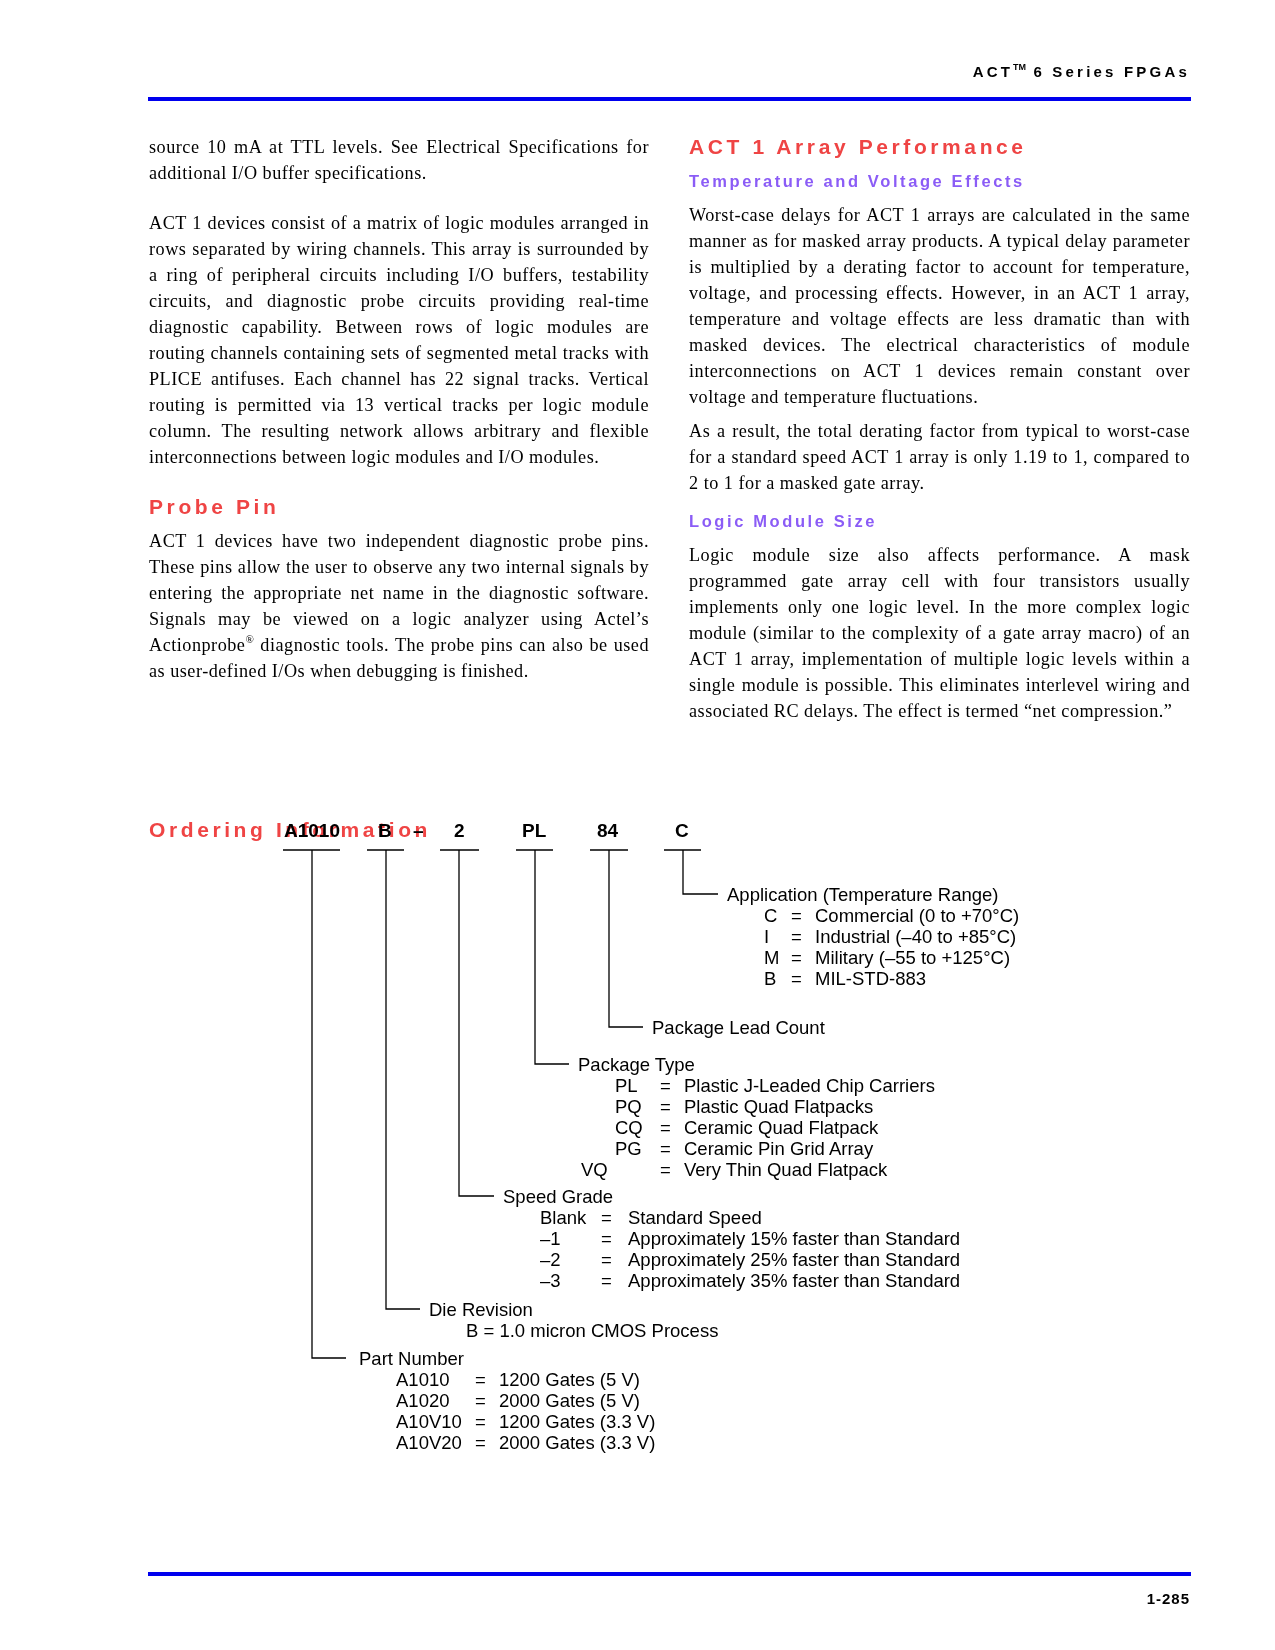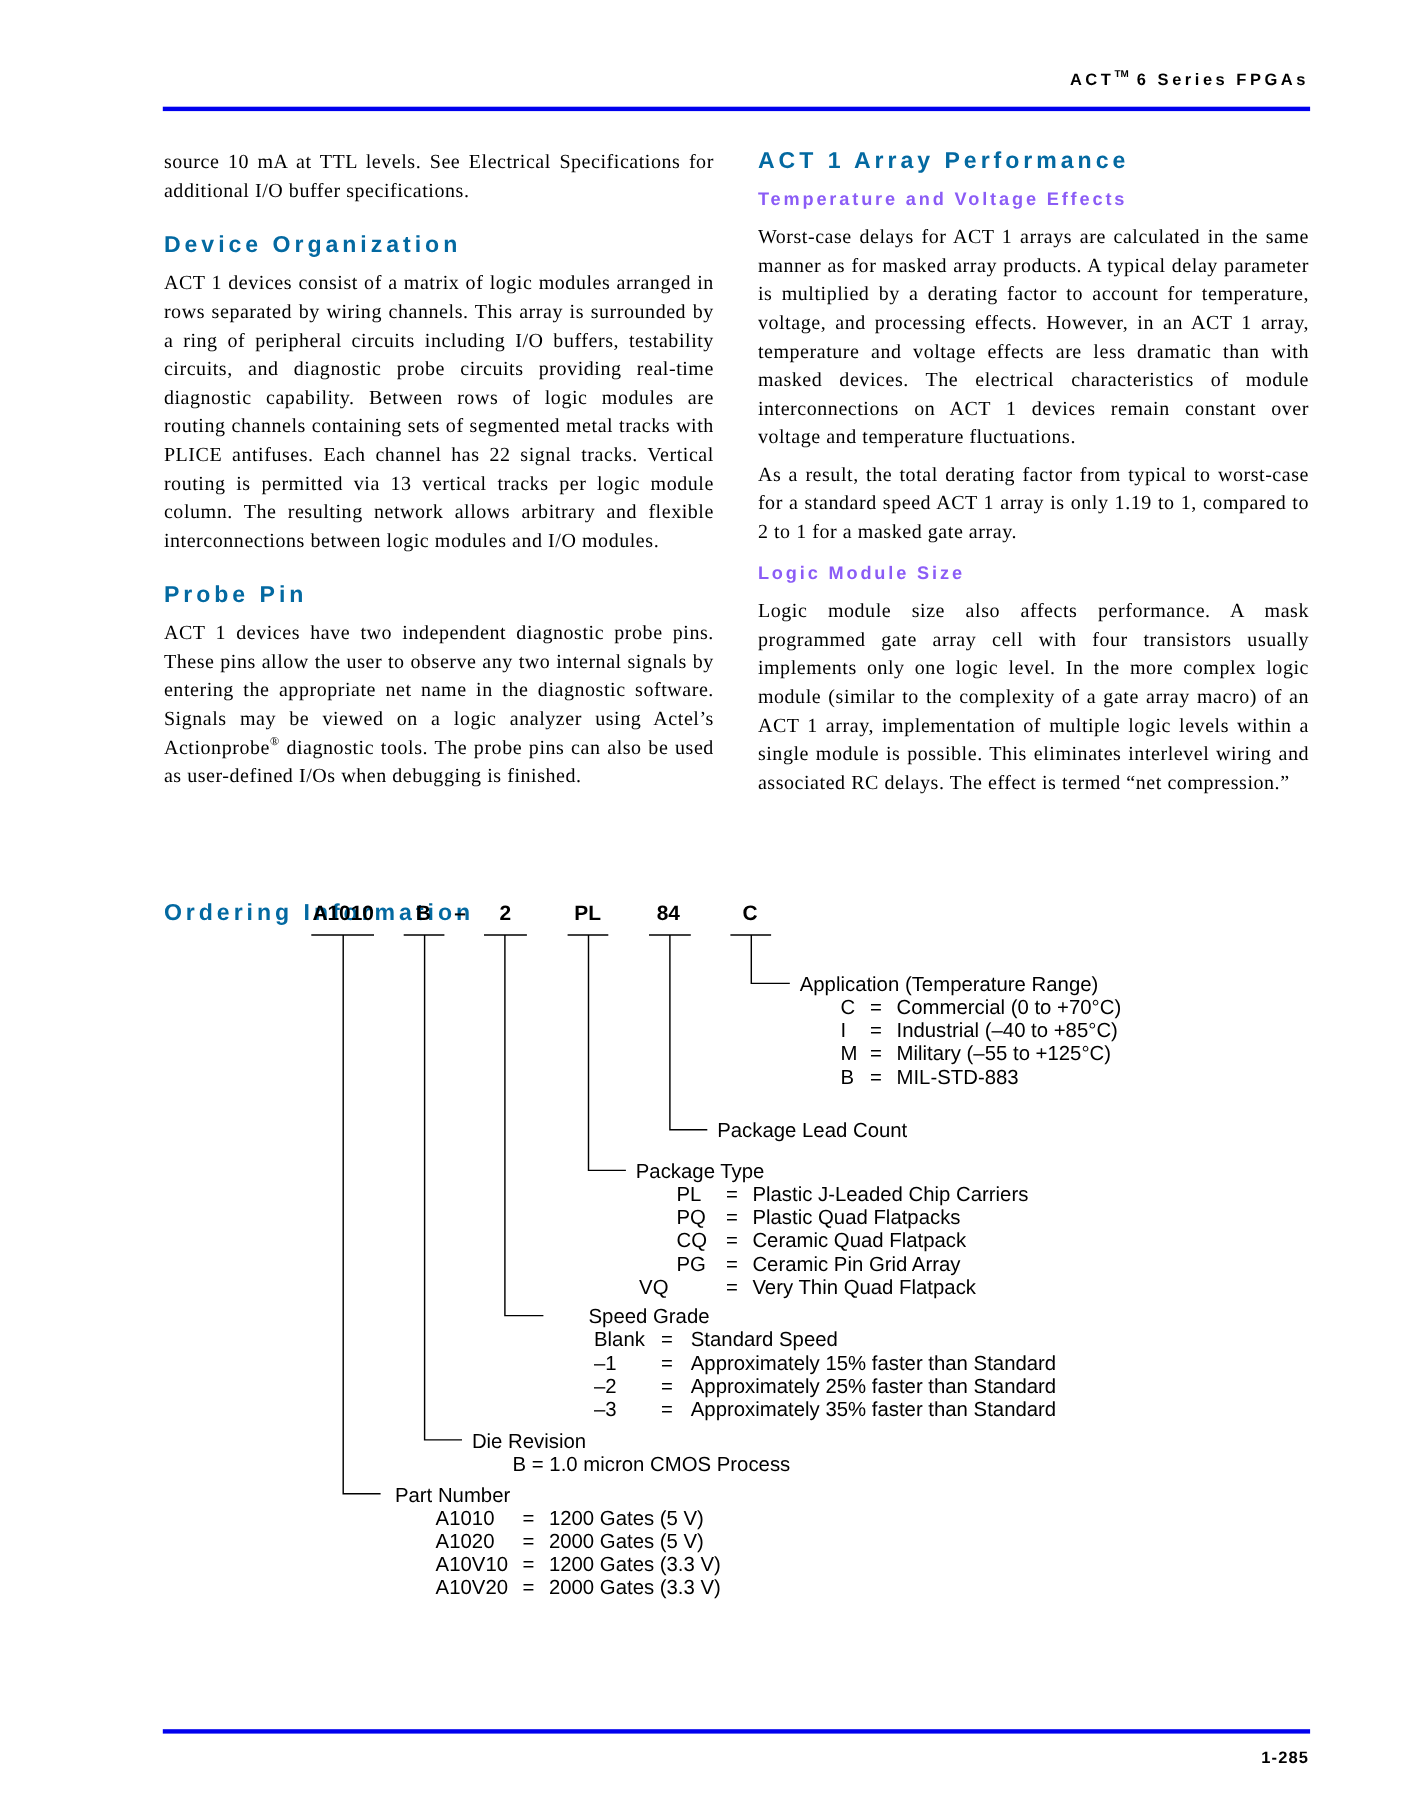--- a/index.html
+++ b/index.html
@@ -9,21 +9,21 @@
   .rule { position:absolute; left:148px; width:1043px; height:4px; background:#0000ee; }
   .rule.top { top:97px; }
   .rule.bottom { top:1572px; }
   .pagenum { position:absolute; right:85px; top:1590px; font-family:"Liberation Sans", sans-serif; font-weight:bold; font-size:15px; letter-spacing:1px; }
 
   .col { position:absolute; top:134px; font-family:"Liberation Serif", serif; font-size:18.2px; line-height:26px; letter-spacing:0.5px; }
   .col.left { left:149px; width:500px; }
   .col.right { left:689px; width:501px; }
   .col p { margin:0; text-align:justify; }
   .col p + p { margin-top:8px; }
-  h2 { font-family:"Liberation Sans", sans-serif; font-weight:bold; color:#0369a1; font-size:21px; letter-spacing:3.6px; margin:0; line-height:26px; }
+  h2 { font-family:"Liberation Sans", sans-serif; font-weight:bold; color:#ef4444; font-size:21px; letter-spacing:3.6px; margin:0; line-height:26px; }
   h3 { font-family:"Liberation Sans", sans-serif; font-weight:bold; color:#8b5cf6; font-size:16.5px; letter-spacing:2.6px; margin:0; line-height:22px; }
   sup.reg { font-size:11px; vertical-align:8px; line-height:0; }
 
   .left .sp1 { height:24px; }
   .left h2 { margin-bottom:8px; }
   .right h2 { margin-bottom:10px; }
   .right h3 { margin-bottom:10px; }
   .right .lm { margin-top:14px; }
 
   .ord-title { position:absolute; left:149px; top:817px; }
@@ -36,21 +36,20 @@
 </style>
 </head>
 <body>
 
 <div class="hdr-title"><span>ACT</span><sup>TM</sup><span> 6 Series FPGAs</span></div>
 <div class="rule top"></div>
 
 <div class="col left">
   <p>source 10 mA at TTL levels. See Electrical Specifications for additional I/O buffer specifications.</p>
   <div class="sp1"></div>
-  <h2>Device Organization</h2>
   <p>ACT 1 devices consist of a matrix of logic modules arranged in rows separated by wiring channels. This array is surrounded by a ring of peripheral circuits including I/O buffers, testability circuits, and diagnostic probe circuits providing real-time diagnostic capability. Between rows of logic modules are routing channels containing sets of segmented metal tracks with PLICE antifuses. Each channel has 22 signal tracks. Vertical routing is permitted via 13 vertical tracks per logic module column. The resulting network allows arbitrary and flexible interconnections between logic modules and I/O modules.</p>
   <div class="sp1"></div>
   <h2>Probe Pin</h2>
   <p><span>ACT 1 devices have two independent diagnostic probe pins. These pins allow the user to observe any two internal signals by entering the appropriate net name in the diagnostic software. Signals may be viewed on a logic analyzer using Actel’s Actionprobe</span><sup class="reg">®</sup><span> diagnostic tools. The probe pins can also be used as user-defined I/Os when debugging is finished.</span></p>
 </div>
 
 <div class="col right">
   <h2>ACT 1 Array Performance</h2>
   <h3>Temperature and Voltage Effects</h3>
   <p>Worst-case delays for ACT 1 arrays are calculated in the same manner as for masked array products. A typical delay parameter is multiplied by a derating factor to account for temperature, voltage, and processing effects. However, in an ACT 1 array, temperature and voltage effects are less dramatic than with masked devices. The electrical characteristics of module interconnections on ACT 1 devices remain constant over voltage and temperature fluctuations.</p>
@@ -120,21 +119,21 @@
   <div class="t" style="left:615px; top:1117px;">CQ</div>
   <div class="t" style="left:660px; top:1117px;">=</div>
   <div class="t" style="left:684px; top:1117px;">Ceramic Quad Flatpack</div>
   <div class="t" style="left:615px; top:1138px;">PG</div>
   <div class="t" style="left:660px; top:1138px;">=</div>
   <div class="t" style="left:684px; top:1138px;">Ceramic Pin Grid Array</div>
   <div class="t" style="left:581px; top:1159px;">VQ</div>
   <div class="t" style="left:660px; top:1159px;">=</div>
   <div class="t" style="left:684px; top:1159px;">Very Thin Quad Flatpack</div>
 
-  <div class="t" style="left:503px; top:1186px;margin-left:32px;">Speed Grade</div>
+  <div class="t" style="left:503px; top:1186px;">Speed Grade</div>
   <div class="t" style="left:540px; top:1207px;text-align:right;">Blank</div>
   <div class="t" style="left:601px; top:1207px;">=</div>
   <div class="t" style="left:628px; top:1207px;">Standard Speed</div>
   <div class="t" style="left:540px; top:1228px;">–1</div>
   <div class="t" style="left:601px; top:1228px;">=</div>
   <div class="t" style="left:628px; top:1228px;">Approximately 15% faster than Standard</div>
   <div class="t" style="left:540px; top:1249px;">–2</div>
   <div class="t" style="left:601px; top:1249px;">=</div>
   <div class="t" style="left:628px; top:1249px;">Approximately 25% faster than Standard</div>
   <div class="t" style="left:540px; top:1270px;">–3</div>

